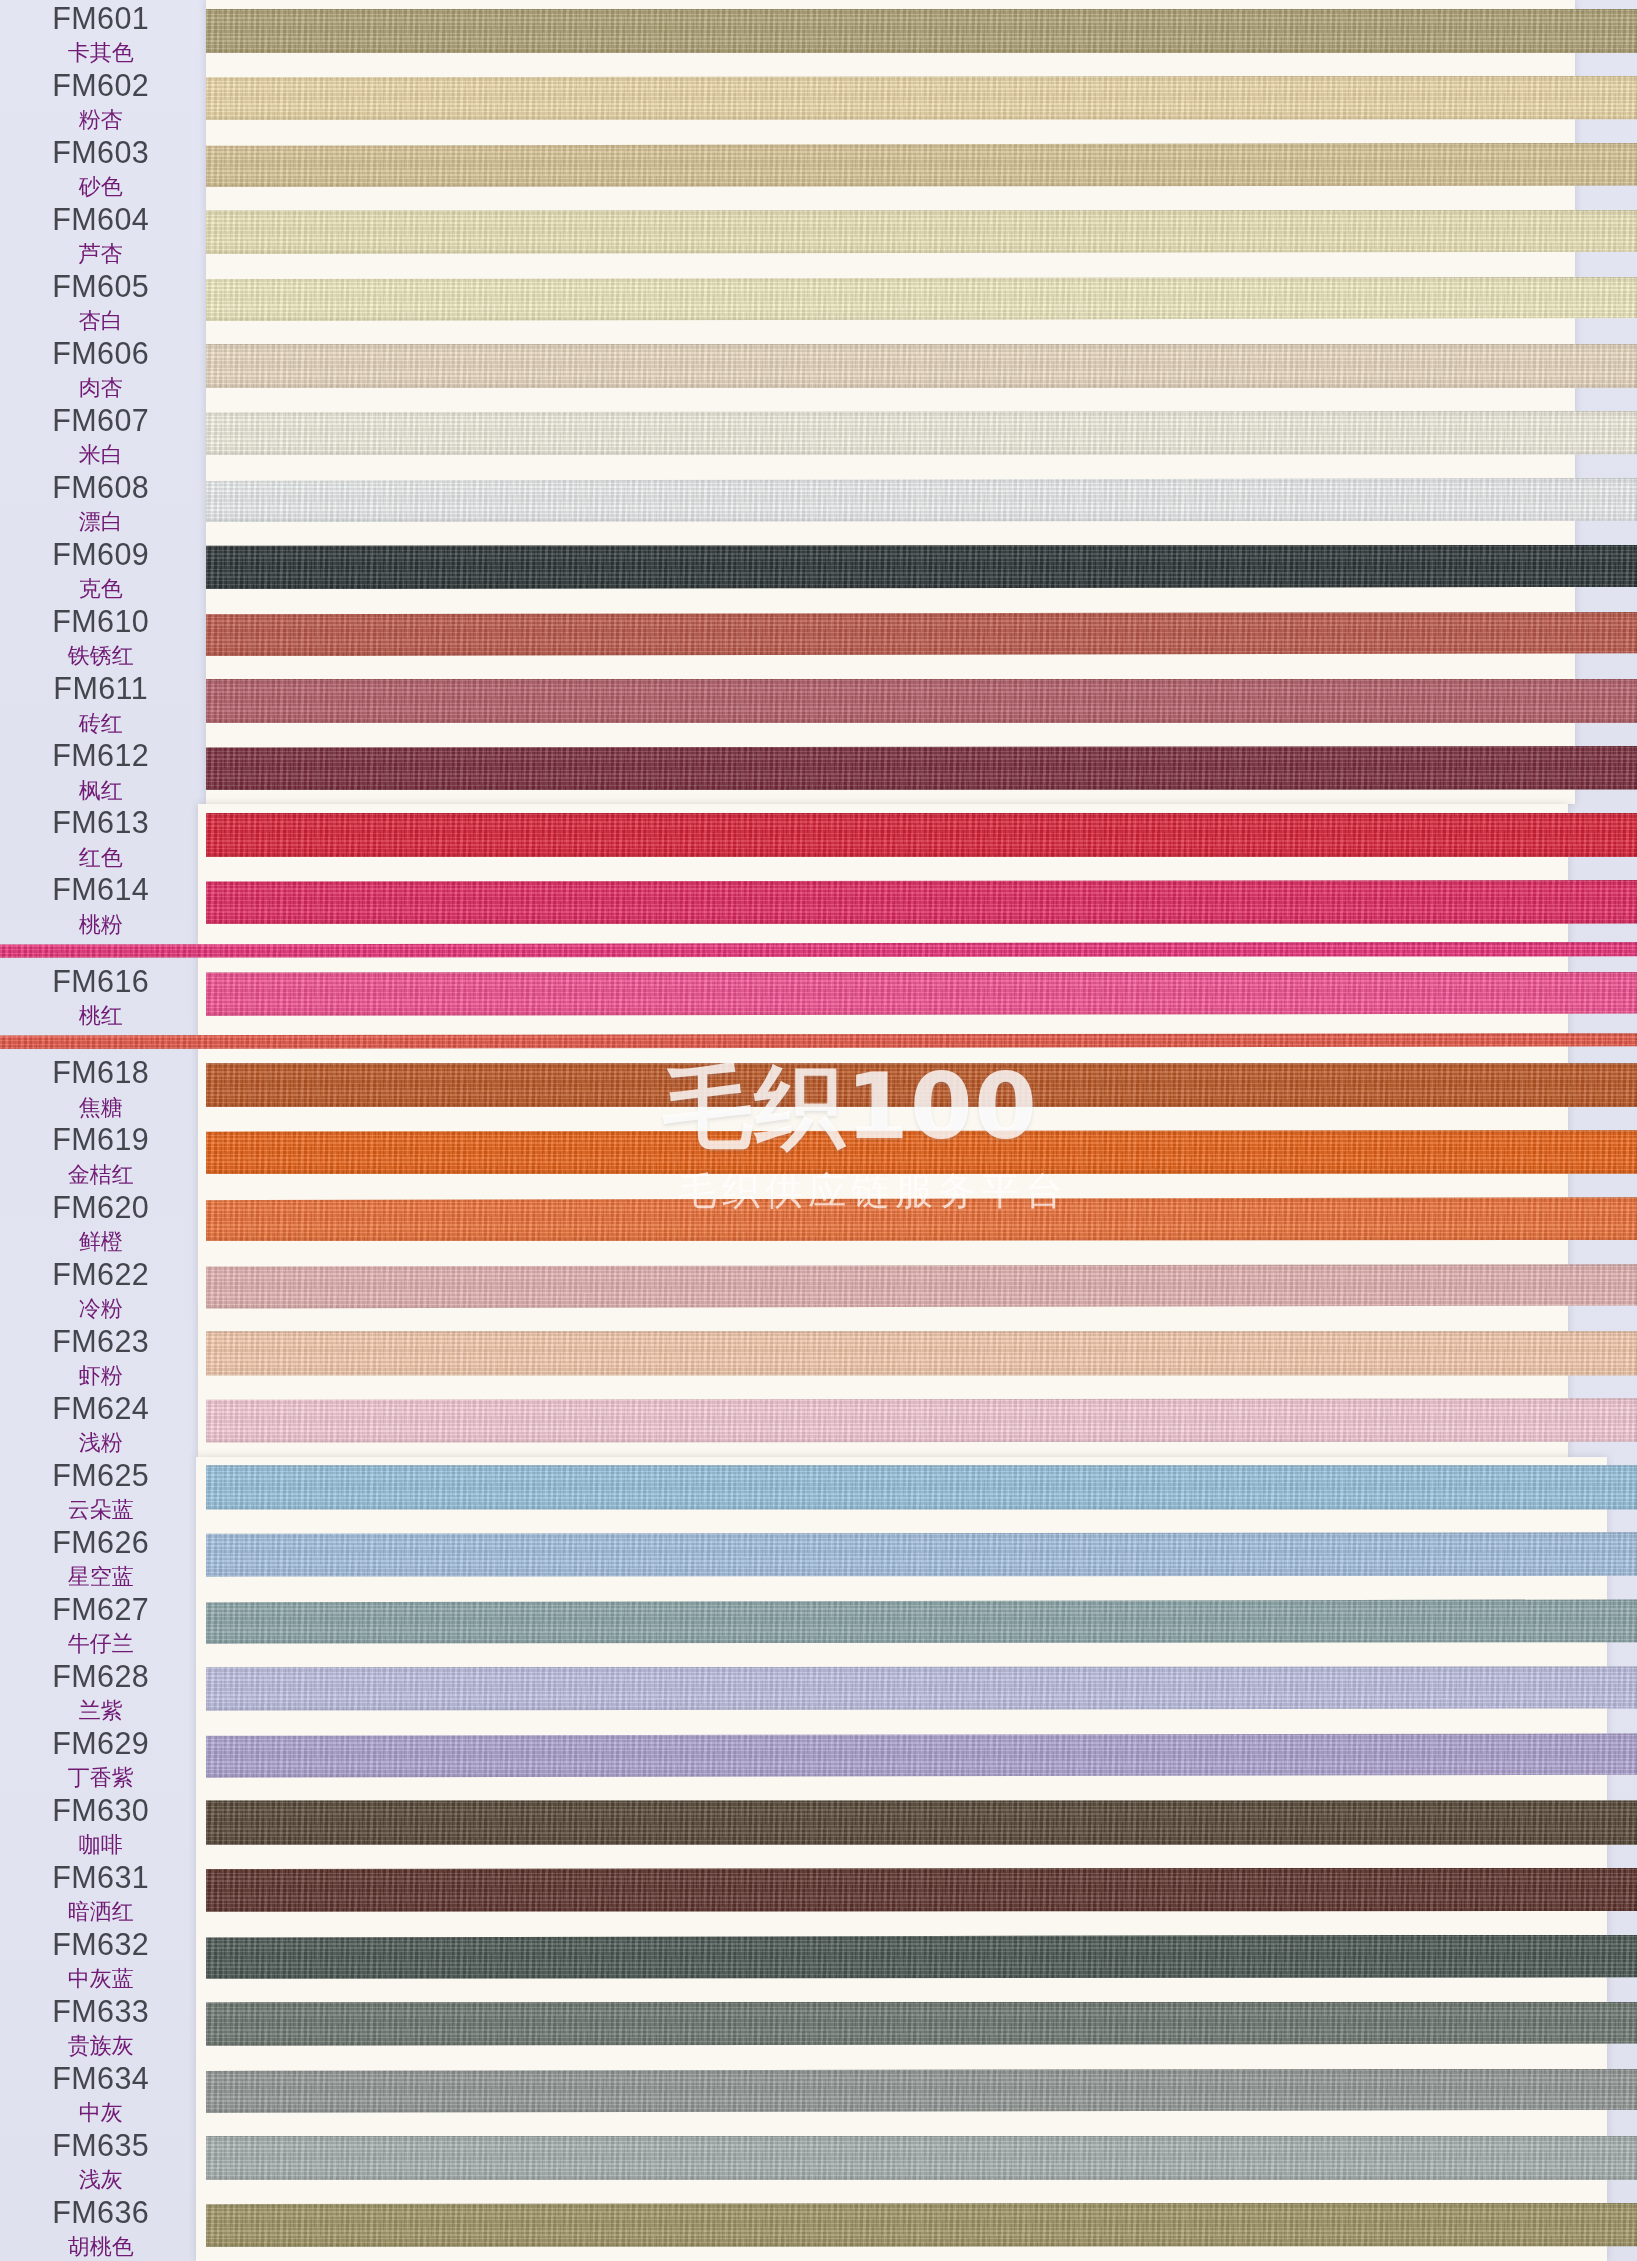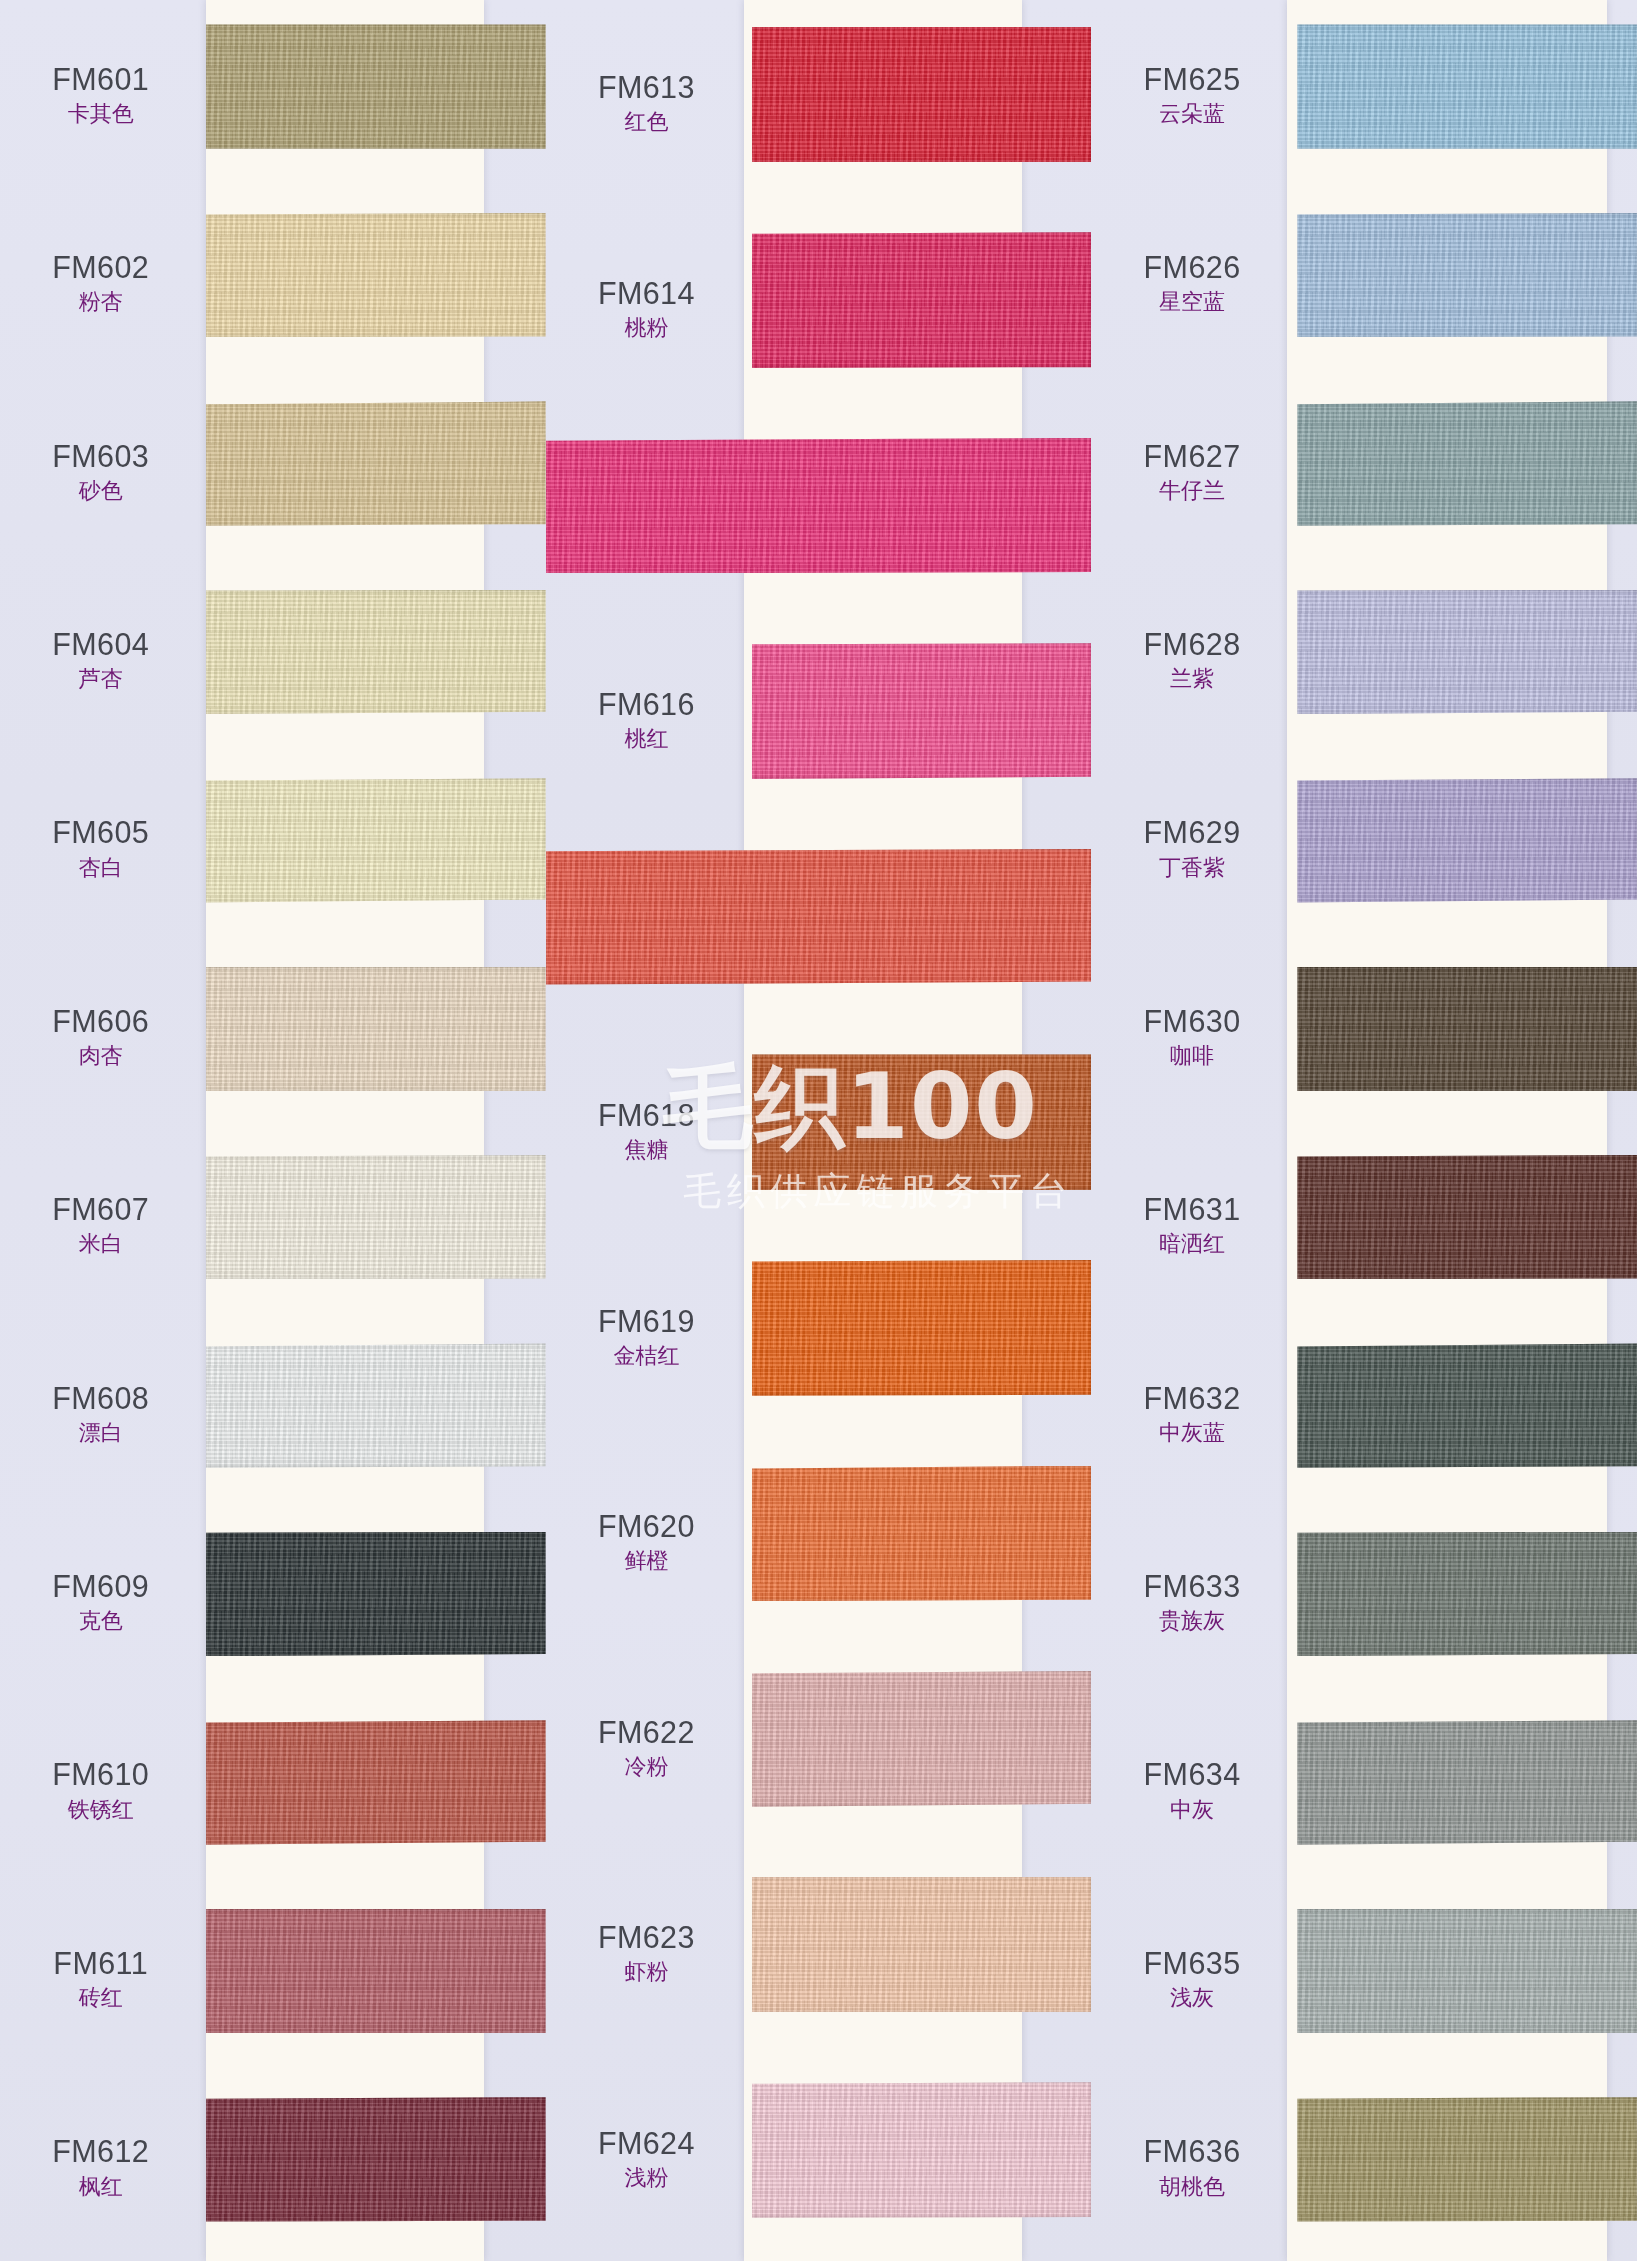--- a/index.html
+++ b/index.html
@@ -13,20 +13,21 @@
   }
   
   .paper-bg{
     position:absolute;inset:0;
     background:
       linear-gradient(180deg,#e4e5f2 0%,#e1e2ef 35%,#e3e4f1 70%,#e0e1ee 100%);
   }
   .sheet{
     position:absolute;inset:0;
     display:flex;
+    flex-direction:column;
   }
   .column{
     position:relative;
     flex:1 1 0;
     display:flex;
     flex-direction:column;
   }
   .col-inner{
     position:relative;
     flex:1 1 auto;
@@ -117,21 +118,20 @@
     margin-left:12px;
   }
   .wm-sub{
     font-size:38px;
     color:rgba(255,255,255,.72);
     letter-spacing:5.3px;
     margin-top:13.7px;
     margin-left:27.4px;
     white-space:nowrap;
     font-family:Liberation Mono, monospace;
-    text-align:center;
   }
 </style>
 </head>
 <body>
 
 <div class="paper-bg"></div>
 
 <div class="sheet">
 
   <div class="column" id="col-a">

